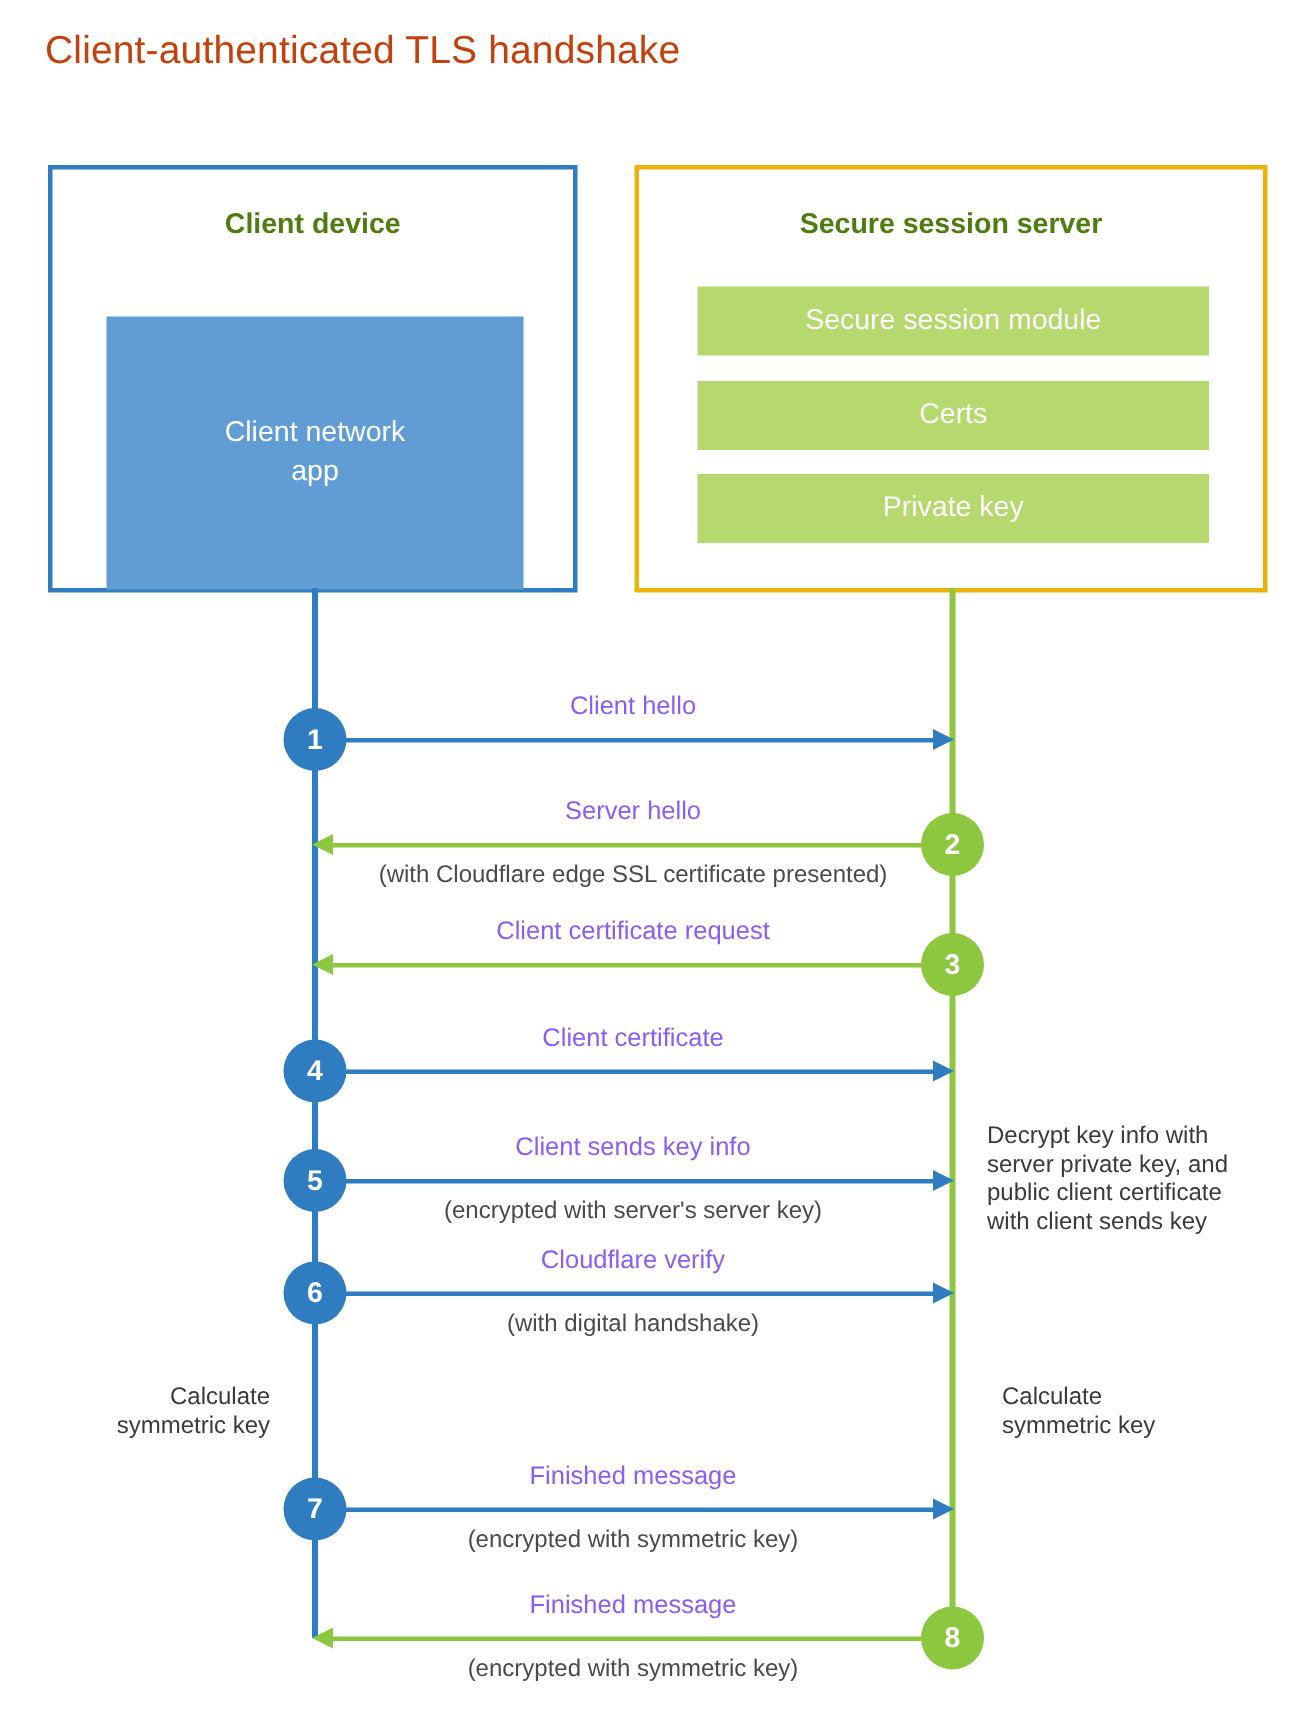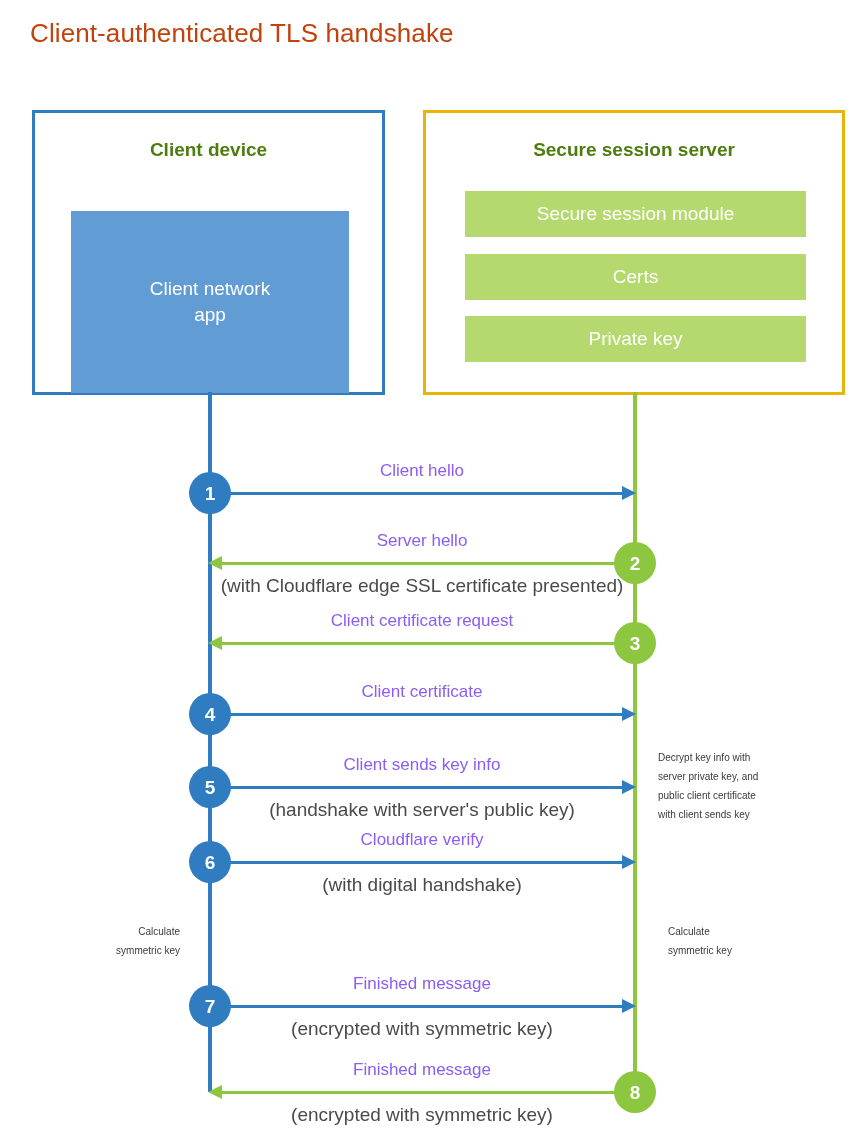--- a/index.html
+++ b/index.html
@@ -182,30 +182,30 @@
     font-size: 17px;
     color: #8b5cf6;
     top: -32px;
     white-space: nowrap;
   }
   .msg-sublabel {
     position: absolute;
     left: 212px;
     width: 420px;
     text-align: center;
-    font-size: 19px;
+    font-size: 16px;
     color: #4a4a4a;
     top: 12px;
     white-space: nowrap;
   }
 
   
   .side-note {
     position: absolute;
-    font-size: 10px;
+    font-size: 16px;
     line-height: 19px;
     color: #3a3a3a;
   }
   #note-server-decrypt {
     left: 658px;
     top: 748px;
     width: 190px;
     text-align: left;
   }
   #note-client-symkey {
@@ -270,21 +270,21 @@
         <div class="step-circle on-server">3</div>
       </div>
       <div class="msg blue" style="top: 714px;">
         <div class="msg-label">Client certificate</div>
         <div class="shaft to-right"></div>
         <div class="head right"></div>
         <div class="step-circle on-client">4</div>
       </div>
       <div class="msg blue" style="top: 787px;">
         <div class="msg-label">Client sends key info</div>
-        <div class="msg-sublabel">(handshake with server's public key)</div>
+        <div class="msg-sublabel">(encrypted with server's server key)</div>
         <div class="shaft to-right"></div>
         <div class="head right"></div>
         <div class="step-circle on-client">5</div>
       </div>
       <div class="msg blue" style="top: 862px;">
         <div class="msg-label">Cloudflare verify</div>
         <div class="msg-sublabel">(with digital handshake)</div>
         <div class="shaft to-right"></div>
         <div class="head right"></div>
         <div class="step-circle on-client">6</div>

